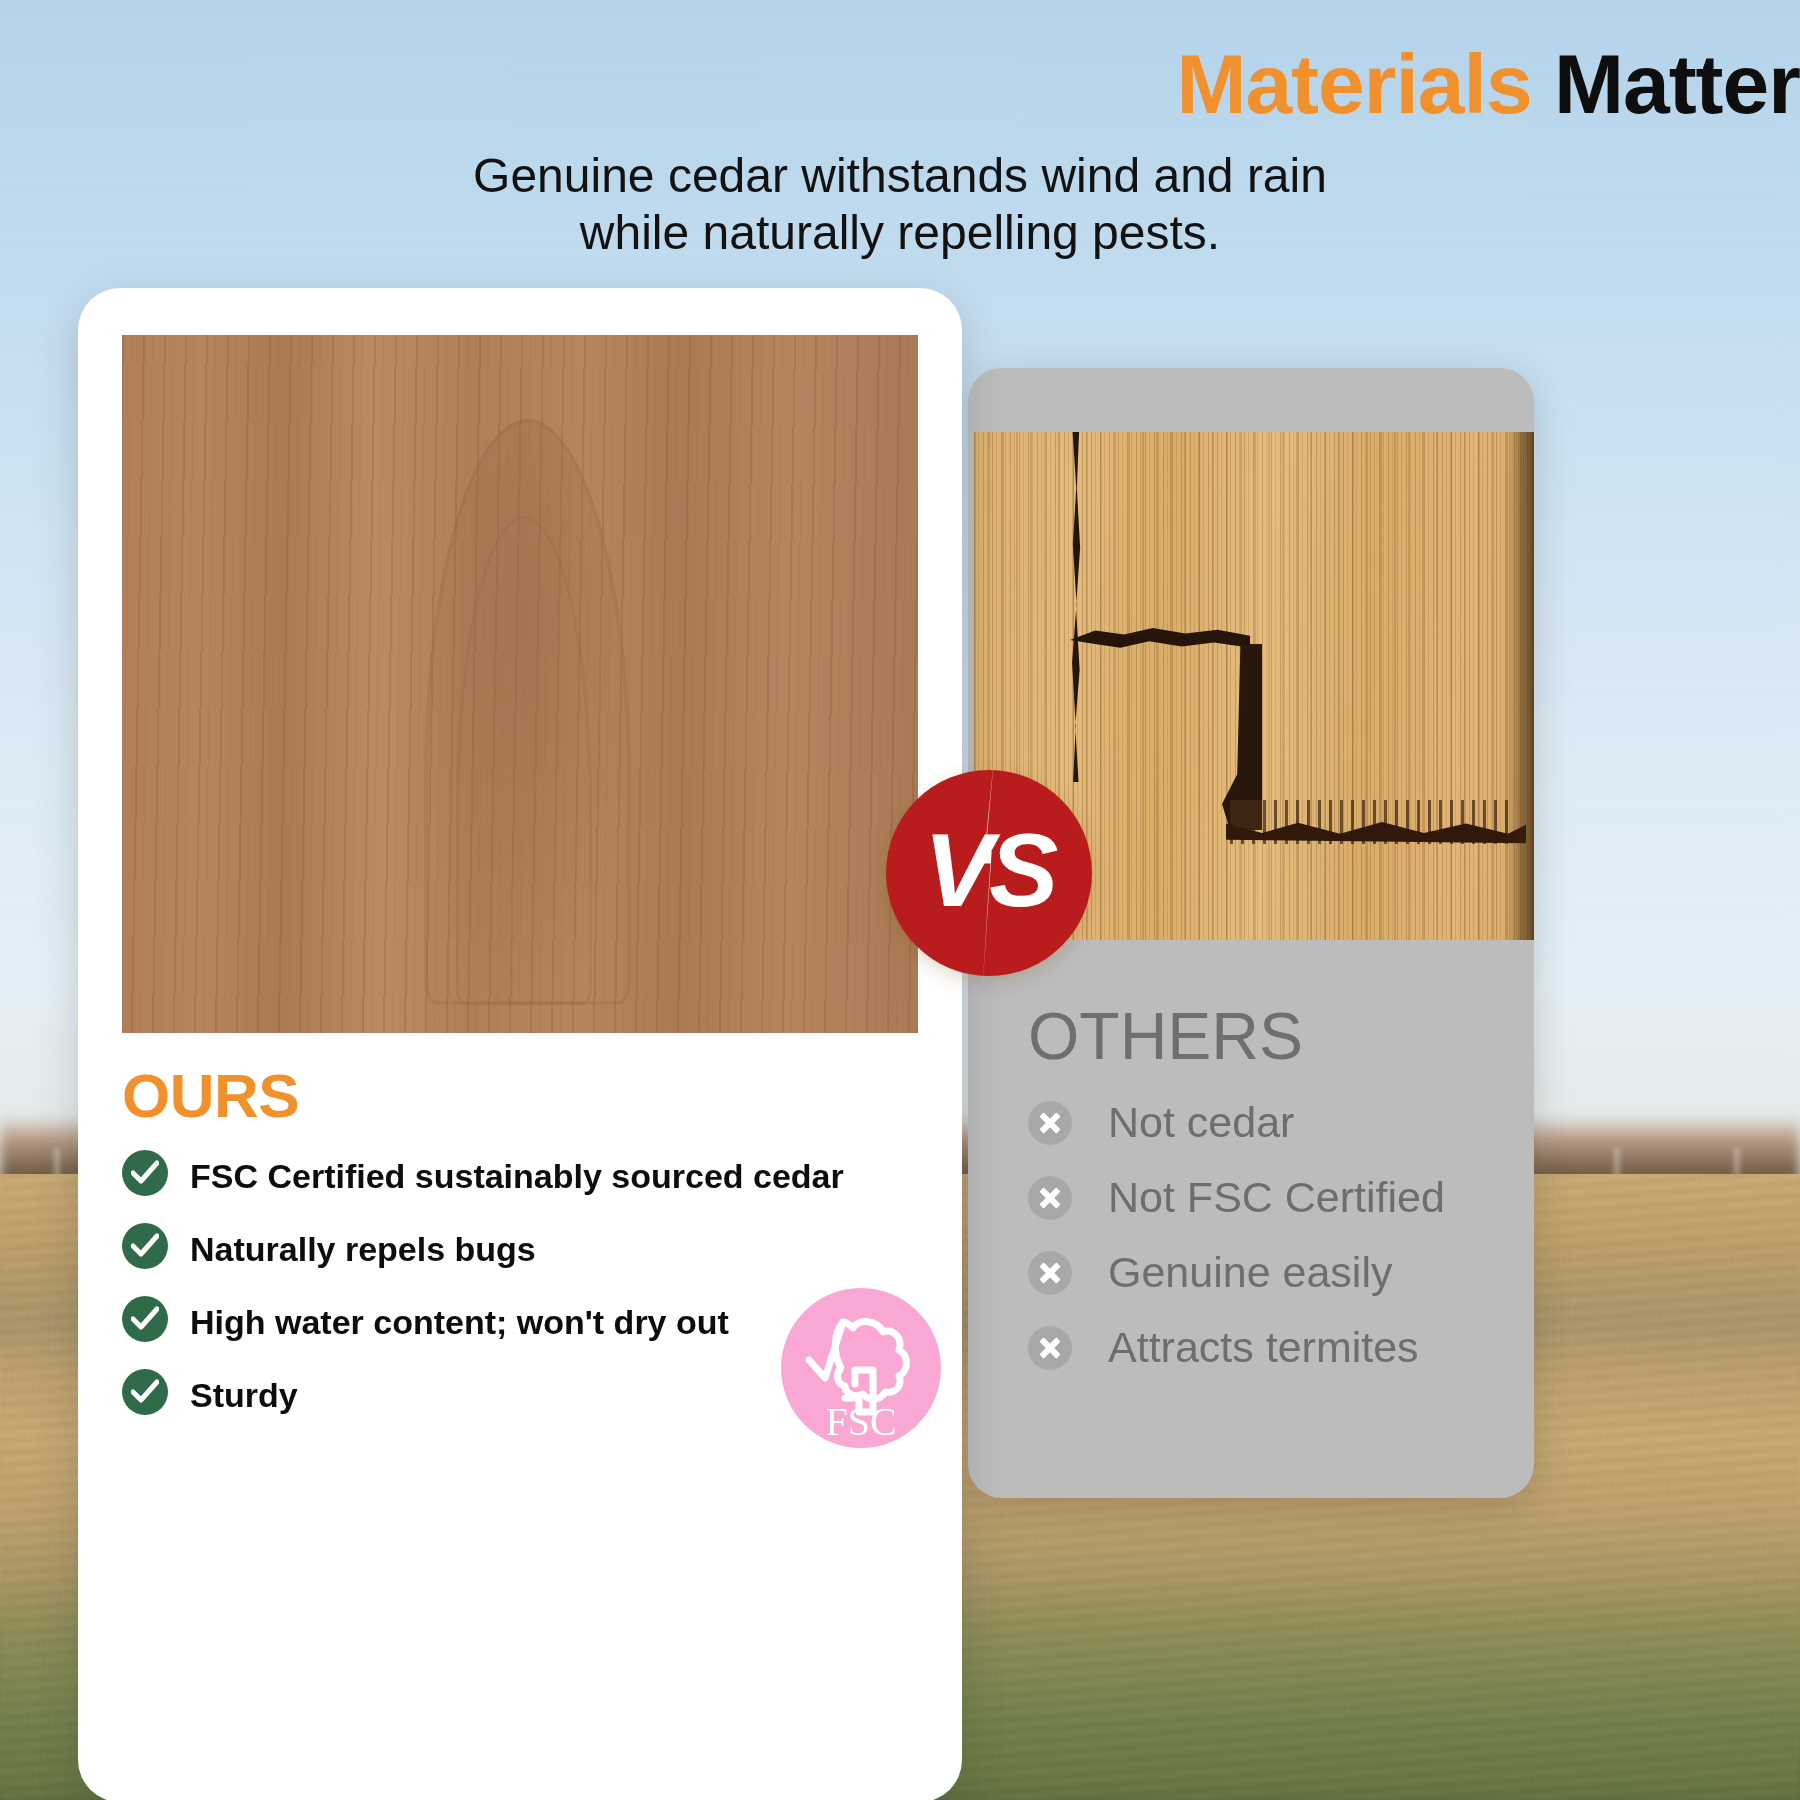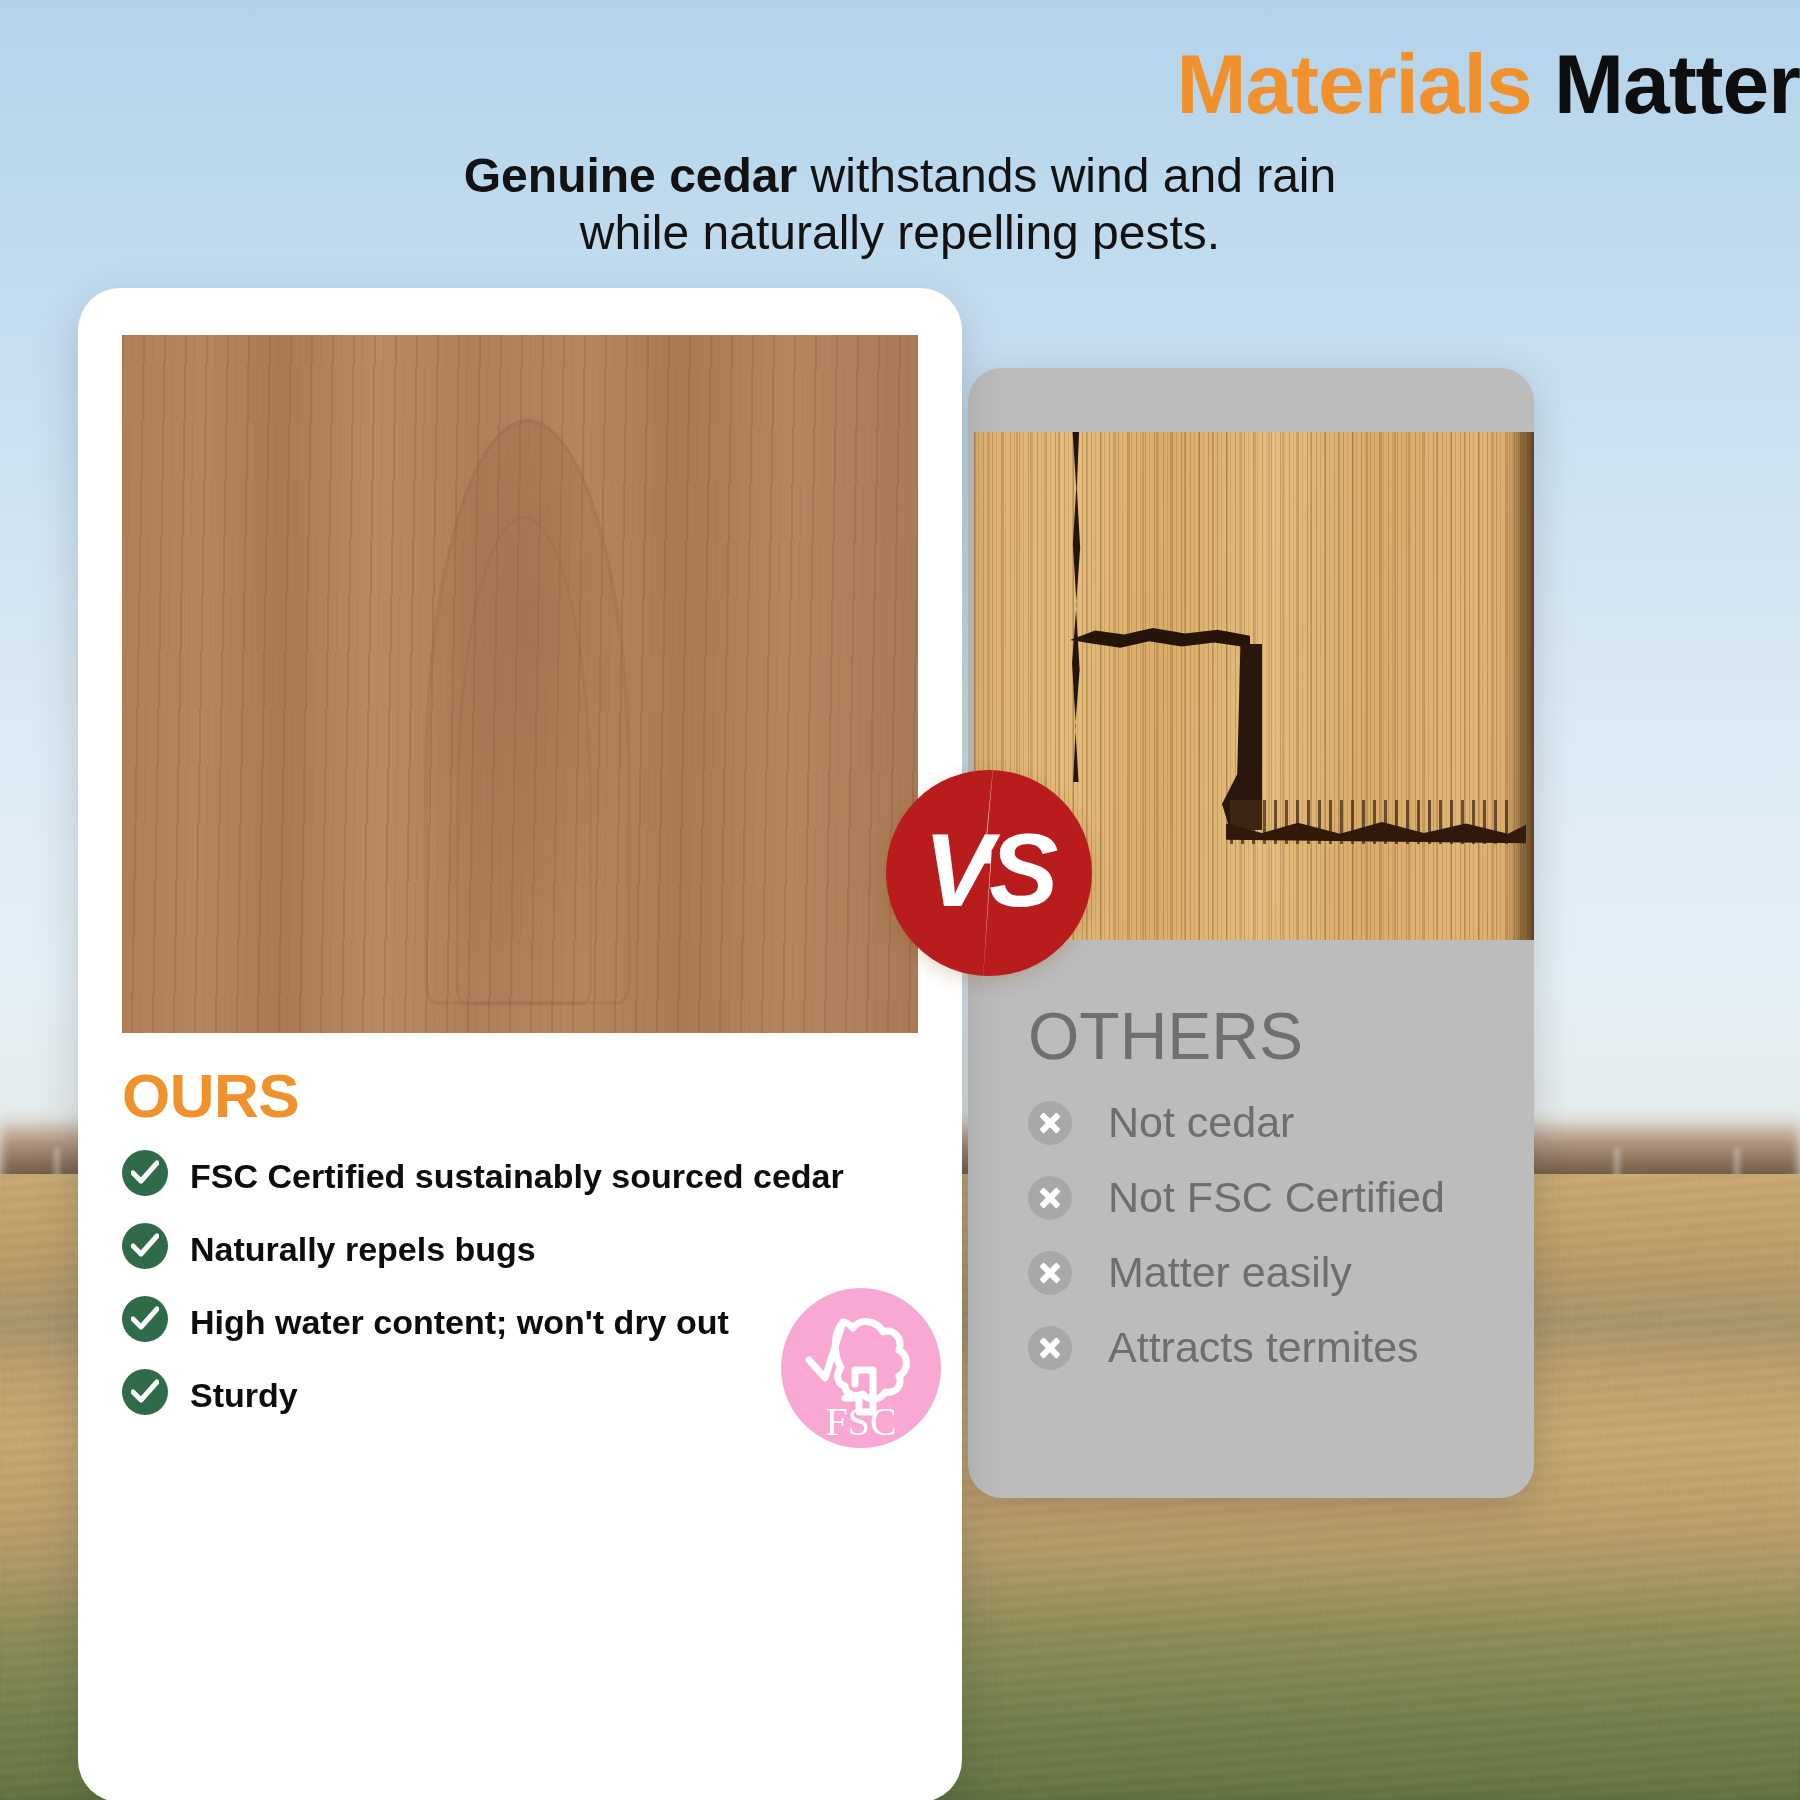--- a/index.html
+++ b/index.html
@@ -59,21 +59,21 @@
   .headline {
     font-size: 84px; line-height: 1.0; font-weight: 700; letter-spacing: -1px;
     color: #0e0e0e;
     text-align: right;
   }
   .headline .accent { color: #F0912D; }
   .subhead {
     margin-top: 22px;
     font-size: 48px; line-height: 1.18; font-weight: 400; color: #121212;
   }
-  .subhead b { font-weight: 700; }
+  .subhead b { font-weight: 400; }
 
   
   .compare { position: absolute; z-index: 4; inset: 0; }
 
   
   .card-others {
     position: absolute; left: 968px; top: 368px; width: 566px; height: 1130px;
     background: #bcbcbc; border-radius: 34px; z-index: 4;
     box-shadow: 0 10px 36px rgba(60,60,60,.22);
   }
@@ -259,21 +259,21 @@
         <li>
           <span class="x-badge"></span>
           <span class="others-text">Not cedar</span>
         </li>
         <li>
           <span class="x-badge"></span>
           <span class="others-text">Not FSC Certified</span>
         </li>
         <li>
           <span class="x-badge"></span>
-          <span class="others-text">Matter easily</span>
+          <span class="others-text">Genuine easily</span>
         </li>
         <li>
           <span class="x-badge"></span>
           <span class="others-text">Attracts termites</span>
         </li>
       </ul>
     </div>
   </div>
 
   <div class="card-ours">

